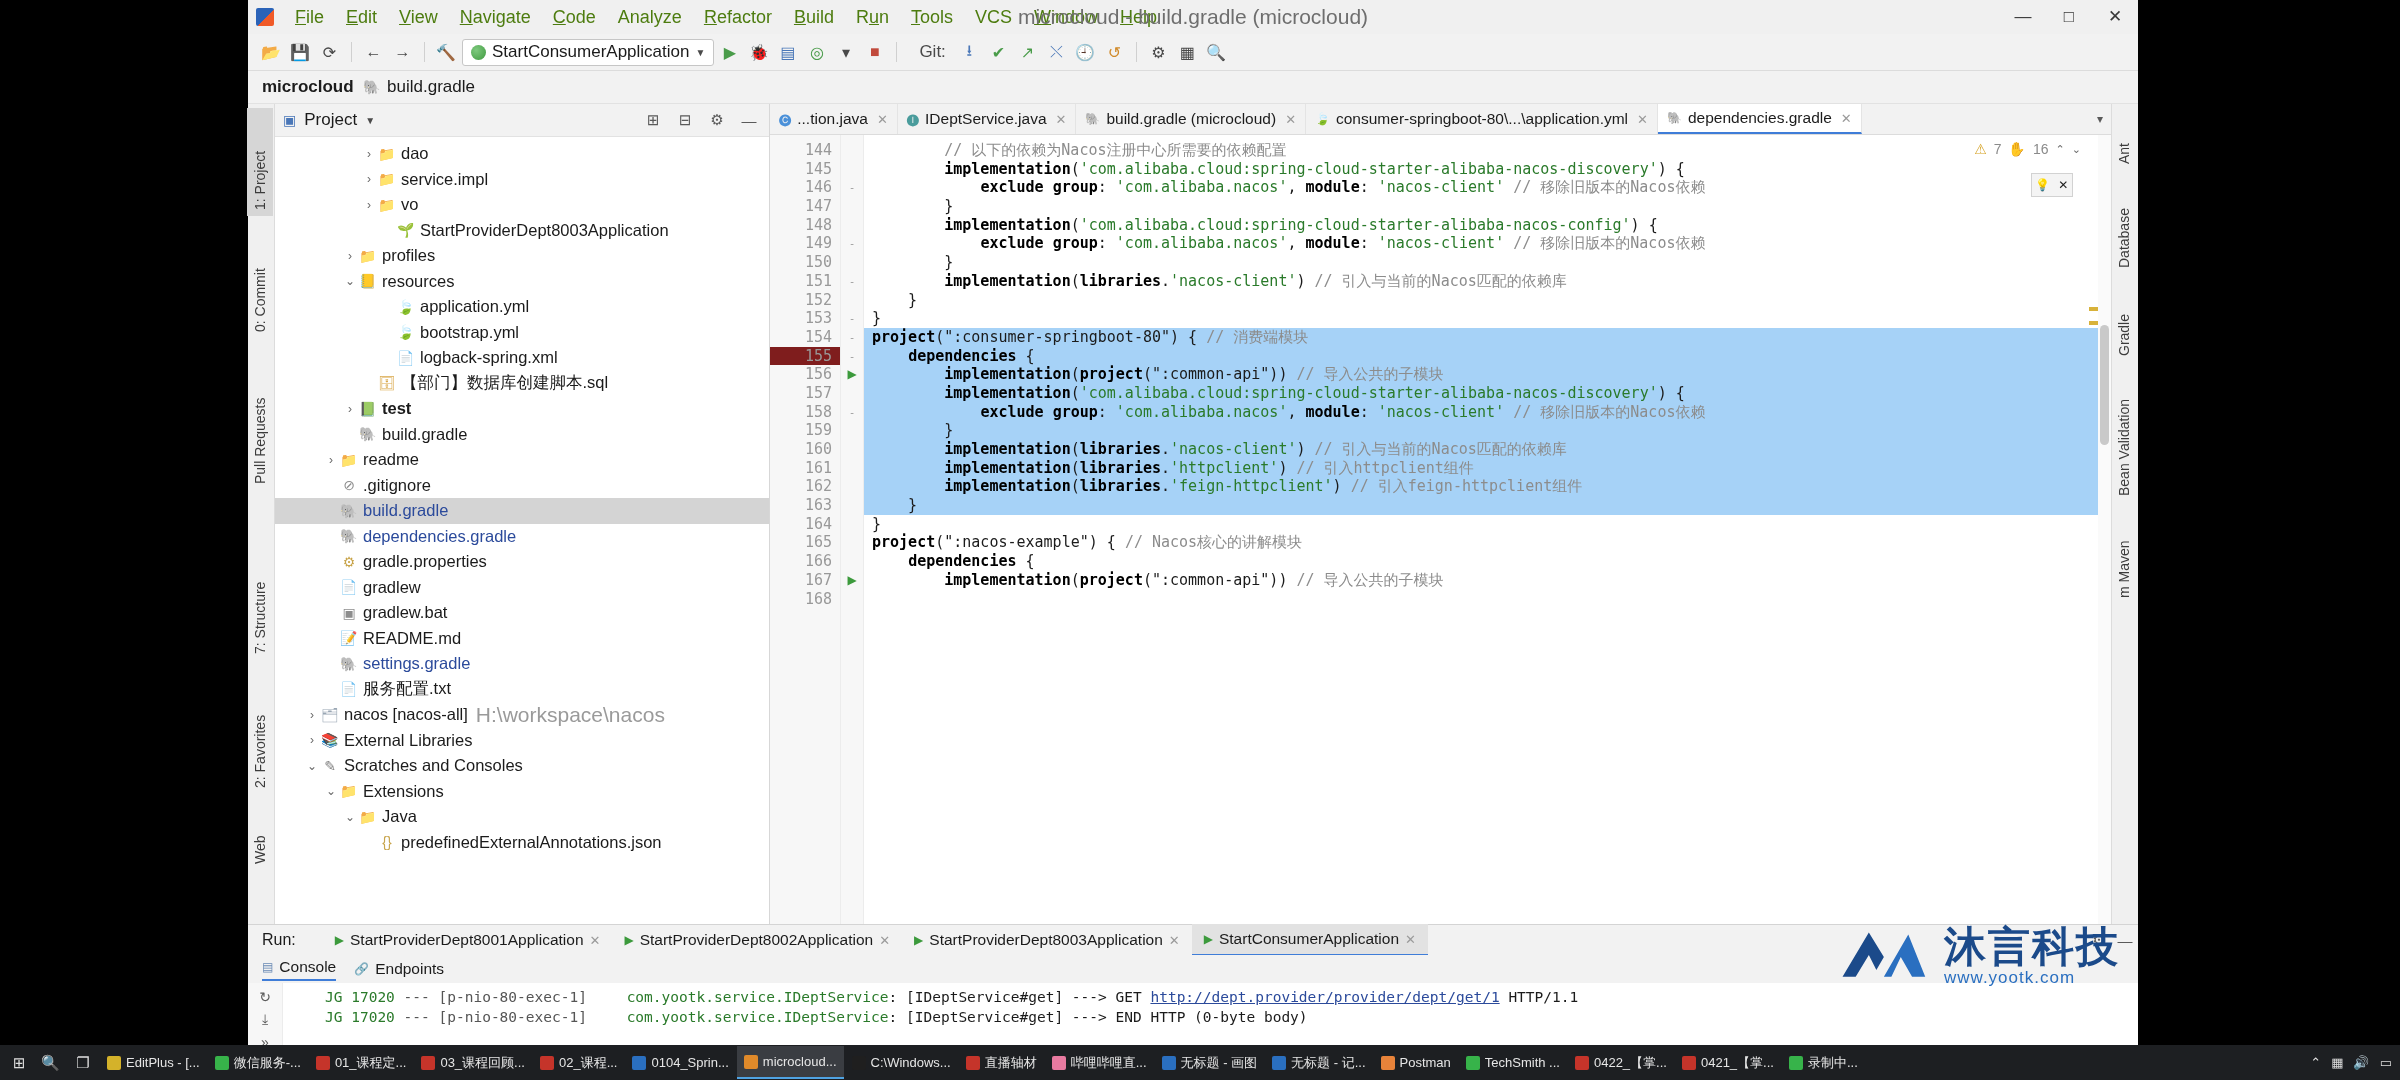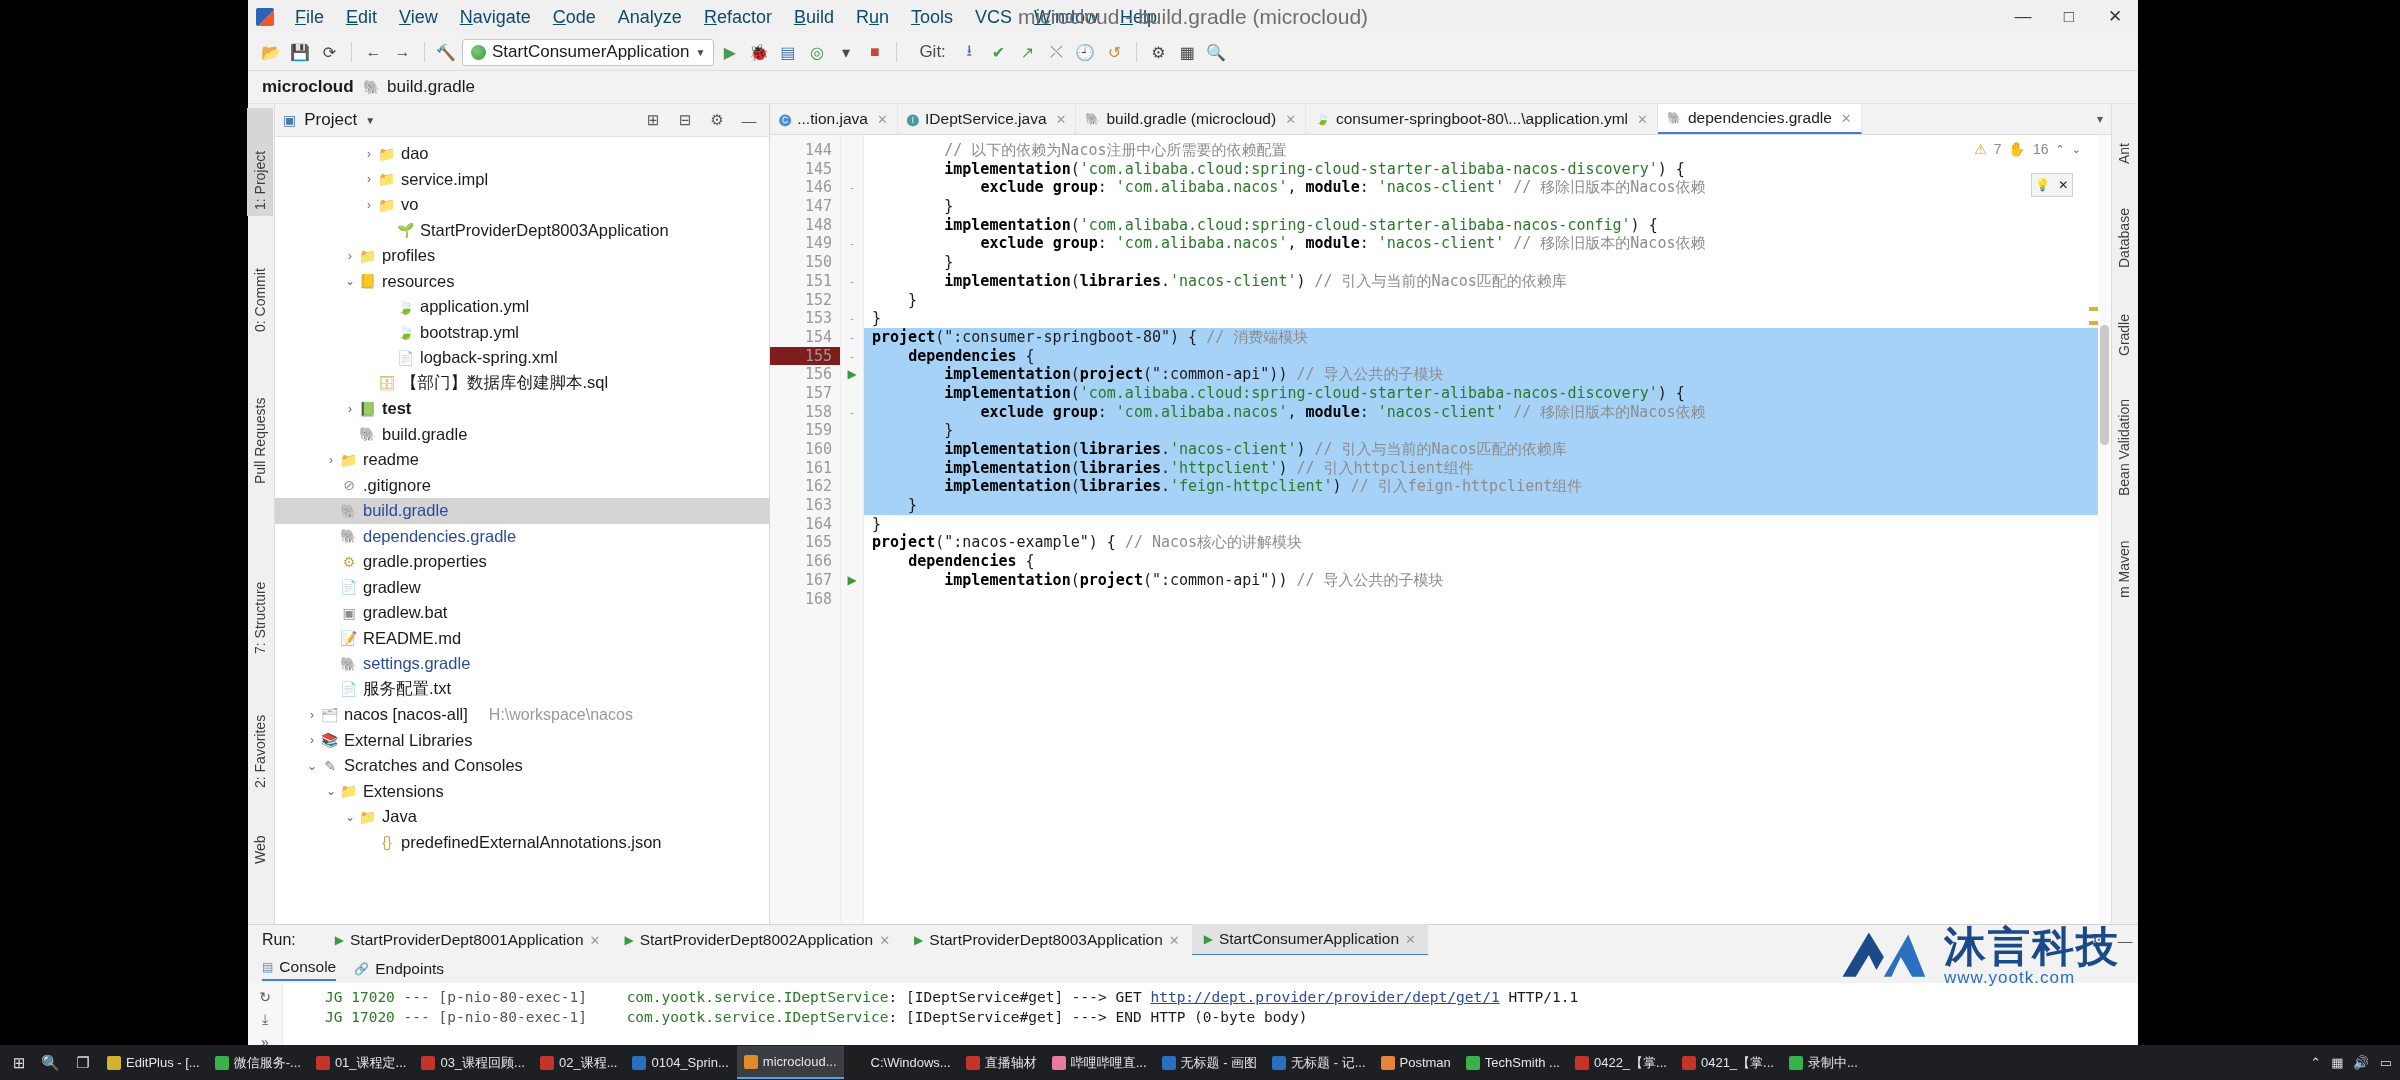--- a/index.html
+++ b/index.html
@@ -8,21 +8,21 @@
 
   
   .ide{position:absolute;left:248px;top:0;width:1890px;height:1045px;background:#f2f2f2;
        font-size:17px;color:#1d1d1d;}
 
   
   .titlebar{position:relative;height:34px;background:#f0f0f0;display:flex;align-items:center;}
   .ij-logo{width:18px;height:18px;margin:0 10px 0 8px;border-radius:2px;
       background:linear-gradient(135deg,#2b63b8 0 55%,#f05a28 55% 100%);}
   .menu{display:flex;align-items:center;gap:0px;}
-  .menu .mi{padding:4px 11px;font-size:18px;color:#0c4a6e;white-space:nowrap;}
+  .menu .mi{padding:4px 11px;font-size:18px;color:#4d7c0f;white-space:nowrap;}
   .menu .mi u{text-decoration:underline;}
   .win-title{position:absolute;left:50%;transform:translateX(-50%);
       font-size:21px;color:#6e6e6e;white-space:nowrap;}
   .win-btns{position:absolute;right:0;top:0;height:34px;display:flex;align-items:center;}
   .win-btns span{width:46px;text-align:center;font-size:17px;color:#3a3a3a;line-height:34px;}
 
   
   .toolbar{height:36px;background:#f2f2f2;display:flex;align-items:center;
       border-bottom:1px solid #dcdcdc;padding-left:10px;gap:2px;}
   .tbtn{width:27px;height:27px;display:flex;align-items:center;justify-content:center;
@@ -65,21 +65,21 @@
       padding:0 8px;gap:8px;border-bottom:1px solid #e2e2e2;}
   .projhead .ptitle{font-size:17px;color:#1b1b1b;}
   .projhead .spacer{flex:1;}
   .projhead .hbtn{width:24px;text-align:center;font-size:15px;color:#5a5a5a;}
   .tree{flex:1;overflow:hidden;padding-top:4px;font-size:16.5px;}
   .row{height:25.5px;display:flex;align-items:center;white-space:nowrap;color:#1b1b1b;}
   .row.sel{background:#d4d4d4;}
   .row .arrow{width:16px;text-align:center;font-size:12px;color:#6a6a6a;}
   .row .ico{width:20px;text-align:center;font-size:14px;margin-right:4px;}
   .row .nm{font-size:16.5px;}
-  .row .path{color:#9a9a9a;margin-left:21px;font-size:16px;}
+  .row .path{color:#9a9a9a;margin-left:8px;font-size:21px;}
   .bluetxt{color:#2b4a9b;}
   .boldtxt{font-weight:bold;}
 
   
   .editor{flex:1;display:flex;flex-direction:column;background:#fff;min-width:0;}
   .etabs{height:30px;background:#f2f2f2;display:flex;align-items:stretch;
       border-bottom:1px solid #dcdcdc;overflow:hidden;}
   .etab{display:flex;align-items:center;gap:6px;padding:0 9px;font-size:15.5px;
       color:#1b1b1b;white-space:nowrap;border-right:1px solid #e4e4e4;}
   .etab.active{background:#fff;border-bottom:2px solid #3f7dd8;}

